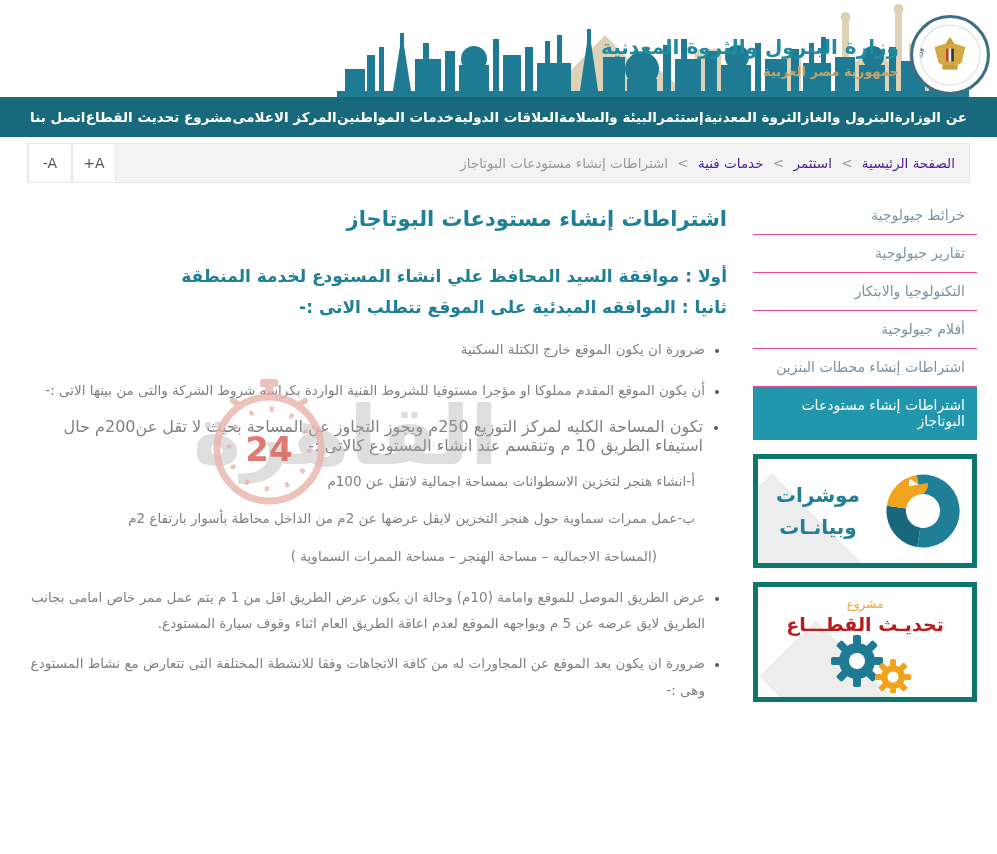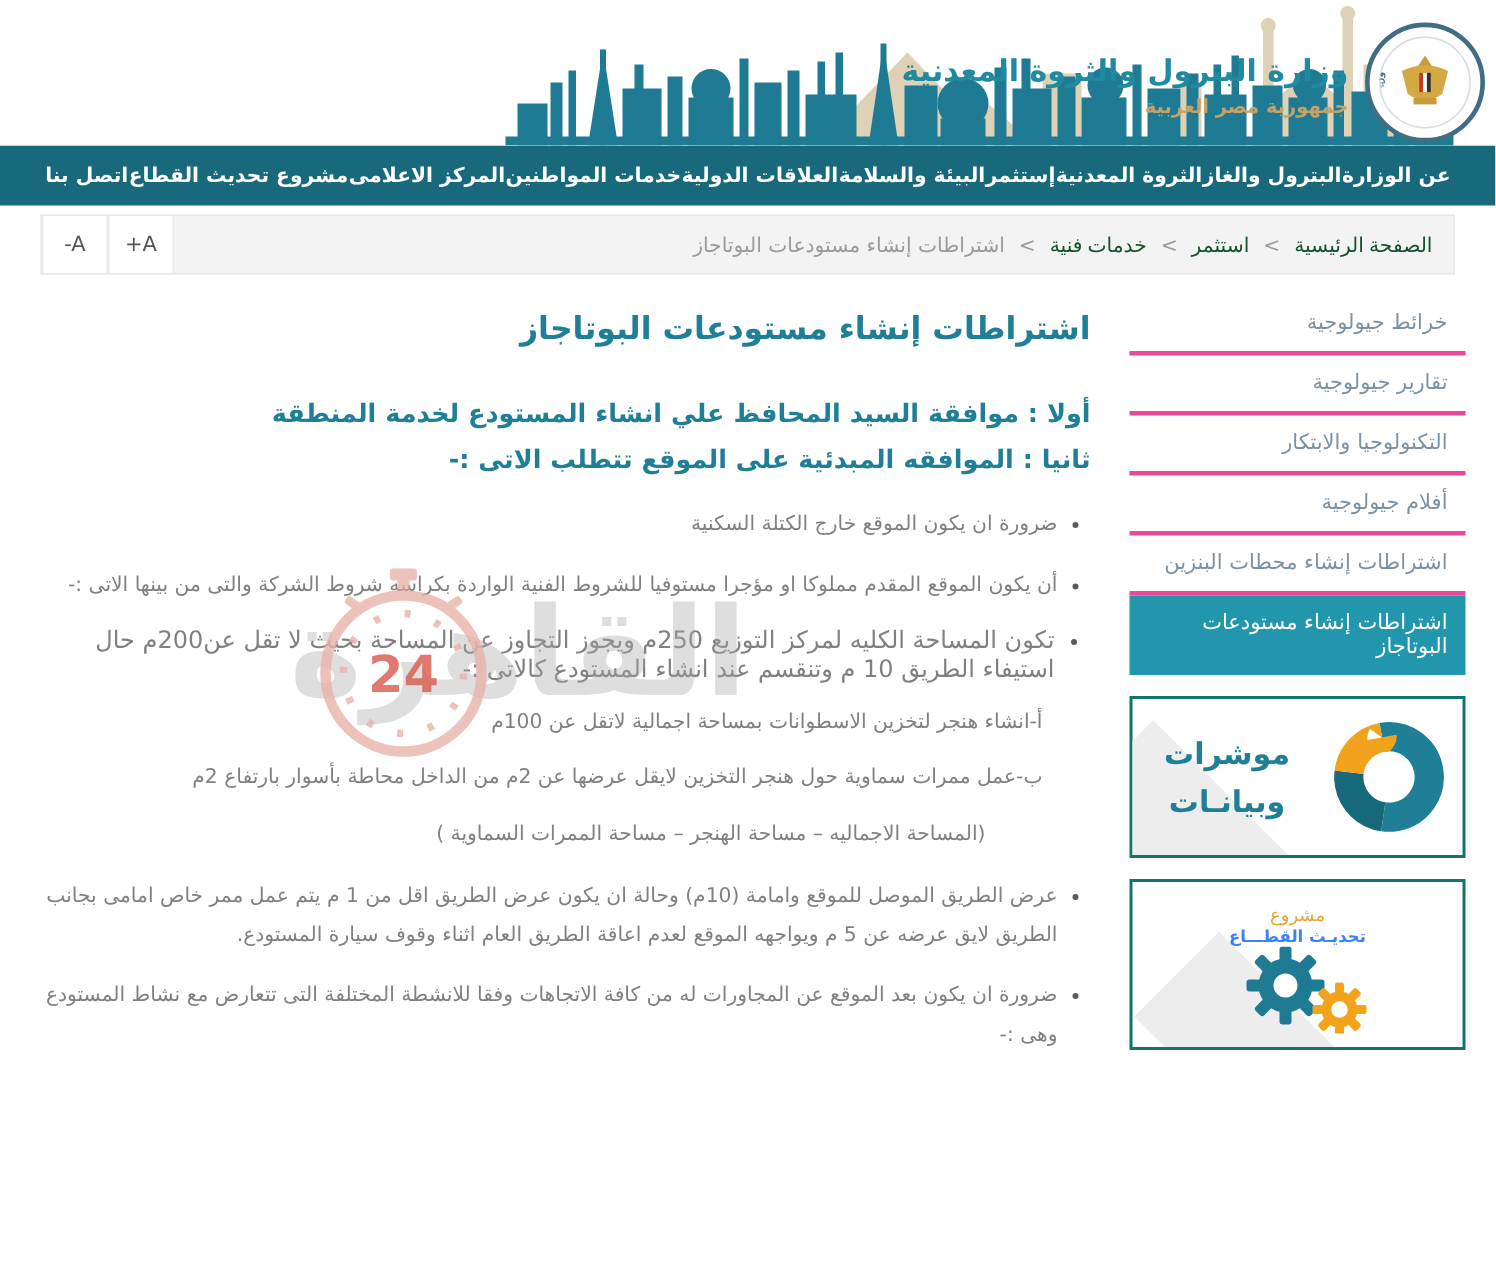--- a/index.html
+++ b/index.html
@@ -15,39 +15,39 @@
   .brand-sub{color:#c3a368;font-size:13px;font-weight:bold;margin-top:2px;}
   .emblem{width:82px;height:82px;}
 
   
   .navbar{background:#17697b;height:40px;display:flex;align-items:center;justify-content:space-between;padding:0 30px;}
   .nav-item{color:#fff;font-size:13.5px;font-weight:bold;text-decoration:none;white-space:nowrap;cursor:pointer;}
 
   
   .crumb-bar{background:#f3f3f3;border:1px solid #e9e9e9;margin:6px 27px 0 27px;height:38px;display:flex;align-items:center;justify-content:space-between;}
   .crumbs{padding-right:14px;font-size:13.5px;color:#9a9a9a;}
-  .crumbs a{color:#14532d;text-decoration:none;cursor:pointer;font-family:Liberation Serif, serif;}
+  .crumbs a{color:#4c1d95;text-decoration:none;cursor:pointer;}
   .crumb-sep{margin:0 5px;color:#9a9a9a;}
   .font-btns{display:flex;direction:ltr;height:38px;}
   .font-btn{width:44px;height:38px;background:#fff;border:0;border-right:1px solid #e9e9e9;border-left:1px solid #e9e9e9;color:#555;font-size:14px;cursor:pointer;font-family:"DejaVu Sans",sans-serif;}
 
   
   .layout{display:flex;gap:24px;margin:0 20px 0 20px;padding-top:12px;align-items:flex-start;}
 
   
   .sidebar{width:224px;flex-shrink:0;padding-top:2px;}
-  .menu-item{display:block;padding:10px 12px 11px 6px;color:#7b92a3;font-size:14px;border-bottom:3px solid #ec4899;cursor:pointer;text-decoration:none;}
+  .menu-item{display:block;padding:10px 12px 11px 6px;color:#7b92a3;font-size:14px;border-bottom:1px solid #ec4899;cursor:pointer;text-decoration:none;}
   .menu-item.active{background:#2196ad;color:#fff;border-bottom:none;}
-  .widget-card{border:2px solid #0f766e;background:#fff;margin-top:14px;height:104px;position:relative;overflow:hidden;cursor:pointer;}
+  .widget-card{border:5px solid #0f766e;background:#fff;margin-top:14px;height:104px;position:relative;overflow:hidden;cursor:pointer;}
   .card-ind{display:flex;align-items:center;justify-content:flex-start;gap:6px;padding-right:10px;}
   .ind-text{color:#1f7f96;font-weight:bold;font-size:20px;text-align:center;line-height:1.6;letter-spacing:1px;flex:1;}
   .ind-shadow{position:absolute;width:150px;height:90px;background:#ededed;transform:rotate(45deg);left:-40px;top:54px;z-index:0;}
   .card-mod{display:flex;flex-direction:column;align-items:center;justify-content:center;padding-top:6px;}
   .mod-small{color:#e8a33d;font-size:12px;line-height:1.2;}
-  .mod-big{color:#3b82f6;font-size:11px;font-weight:bold;margin-top:1px;}
+  .mod-big{color:#b91c1c;font-size:19px;font-weight:bold;margin-top:1px;}
   .mod-shadow{position:absolute;width:160px;height:80px;background:#ededed;transform:rotate(45deg);left:6px;top:78px;z-index:0;}
   .zl{position:relative;z-index:1;}
 
   
   .content{flex:1;position:relative;min-width:0;}
   .page-title{color:#1f7f96;font-size:21px;font-weight:bold;margin:12px 2px 30px 0;}
   .section-heading{color:#1f7f96;font-size:17px;font-weight:bold;line-height:1.8;margin:0 2px 12px 0;}
   ul.l1{list-style:disc;margin:14px 0 0 0;padding:0 24px 0 0;color:#808080;font-size:13.5px;line-height:1.95;}
   ul.l1 > li{margin-bottom:14px;padding-left:6px;}
   ul.l2{list-style:disc;margin:14px 0 0 0;padding:0 26px 0 0;color:#808080;}

